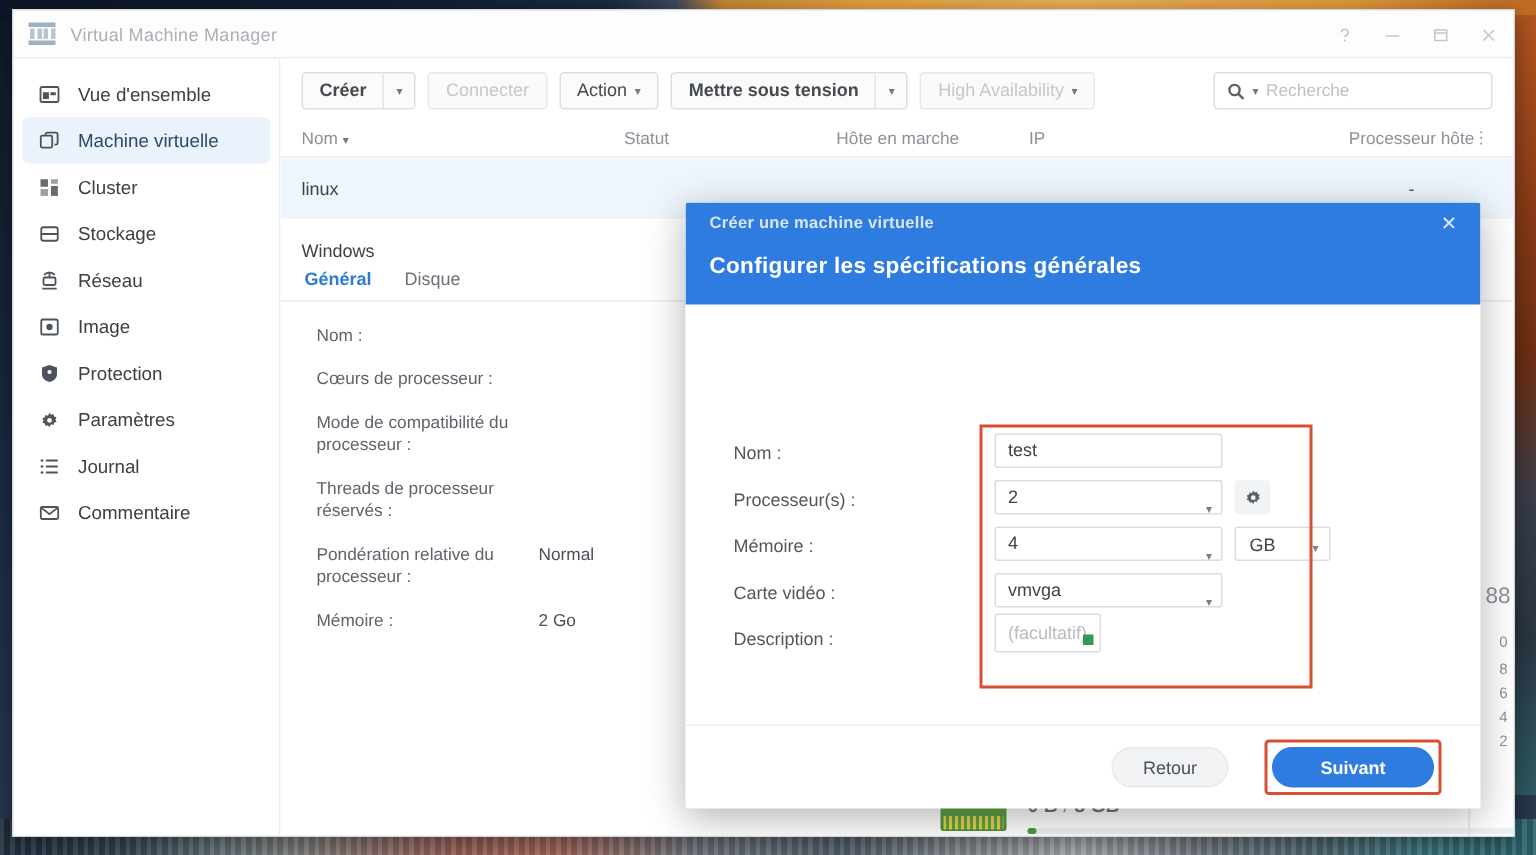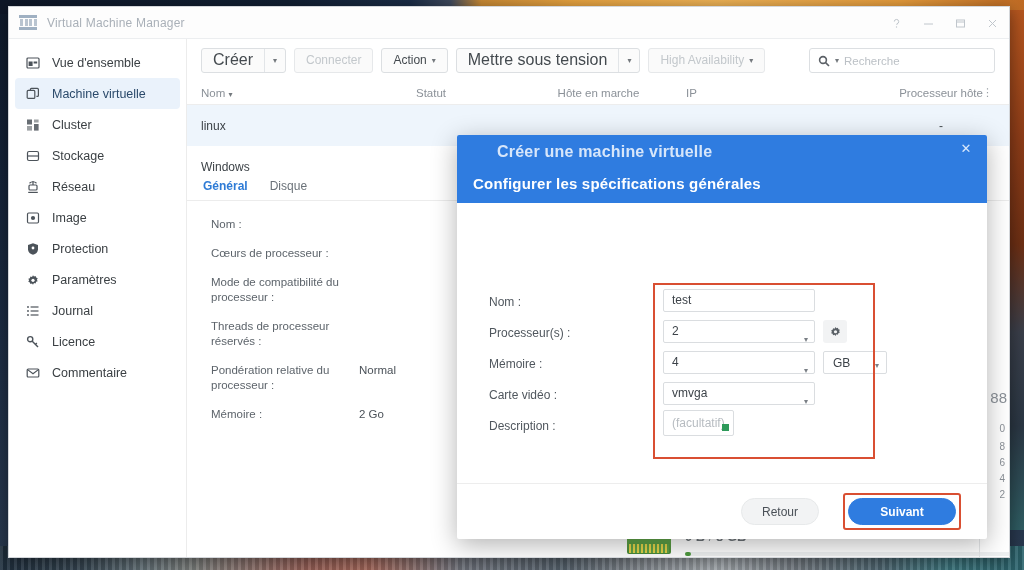--- a/index.html
+++ b/index.html
@@ -111,22 +111,22 @@
     background: #fbfbfb; border-radius: 3px; font-size: 12px;
     color: #444a4f; display: flex; align-items: center; gap: 5px;
     cursor: default; white-space: nowrap;
   }
   .tb-btn.disabled { color: #c3c8cc; background: #fafafa; border-color:#e6e8ea; }
   .tb-split {
     height: 25px; display: flex; border: 1px solid #dcdfe2; border-radius: 3px;
     overflow: hidden; background: #fbfbfb;
   }
   .tb-split .main {
-    padding: 0 11px; font-size: 16px; color: #444a4f;
-    display: flex; align-items: center; border-right: 1px solid #e2e5e8;
+    padding: 0 11px; font-size: 12px; color: #444a4f;
+    display: flex; align-items: center; border-right: 1px solid #e2e5e8; font-weight: bold;
   }
   .tb-split .arrow {
     width: 20px; display: flex; align-items: center; justify-content: center;
     font-size: 8px; color: #74797e;
   }
   .caret { font-size: 8px; color:#74797e; }
   .search-box {
     position: absolute; right: 14px; top: 9px; width: 186px; height: 25px;
     border: 1px solid #dcdfe2; border-radius: 3px; background: #fff;
     display: flex; align-items: center; padding: 0 8px; gap: 5px;
@@ -204,21 +204,21 @@
   
   .dialog {
     position: absolute; left: 270px; top: 96px; width: 530px; height: 404px;
     background: #fff; box-shadow: 0 6px 26px rgba(0,0,0,.30);
     border-radius: 2px; overflow: hidden; z-index: 40;
   }
   .dlg-head {
     height: 68px; background: #2f7ce0;
     padding: 8px 16px 0 16px; position: relative;
   }
-  .dlg-sub { font-size: 16px; color: #d7e6fa; font-weight: bold; letter-spacing:.2px;margin-left:24px;}
+  .dlg-sub { font-size: 11px; color: #d7e6fa; font-weight: bold; letter-spacing:.2px;}
   .dlg-title {
     margin-top: 14px; font-size: 15px; color: #ffffff; font-weight: bold;
     letter-spacing: .2px;
   }
   .dlg-close {
     position:absolute; right: 14px; top: 6px; color:#d9e8fb; font-size: 13px;
     width:14px; height:14px; display:flex; align-items:center; justify-content:center;
   }
   .dlg-body { position: relative; height: 336px; }
 
@@ -428,30 +428,20 @@
               <circle cx="2" cy="7" r=".9" fill="currentColor"></circle>
               <circle cx="2" cy="11" r=".9" fill="currentColor"></circle>
               <line x1="4.6" y1="3" x2="12.5" y2="3" stroke="currentColor" stroke-width="1.2"></line>
               <line x1="4.6" y1="7" x2="12.5" y2="7" stroke="currentColor" stroke-width="1.2"></line>
               <line x1="4.6" y1="11" x2="12.5" y2="11" stroke="currentColor" stroke-width="1.2"></line>
             </svg>
         </span>
         <span>Journal</span>
       </div>
 
-      <div class="side-item">
-        <span class="side-ico">
-          <svg width="14" height="14" viewBox="0 0 14 14">
-              <circle cx="4.2" cy="4.2" r="2.6" fill="none" stroke="currentColor" stroke-width="1.4"></circle>
-              <line x1="6" y1="6" x2="12" y2="12" stroke="currentColor" stroke-width="1.4"></line>
-              <line x1="9.4" y1="9.4" x2="10.8" y2="8" stroke="currentColor" stroke-width="1.4"></line>
-            </svg>
-        </span>
-        <span>Licence</span>
-      </div>
 
       <div class="side-item">
         <span class="side-ico">
           <svg width="14" height="14" viewBox="0 0 14 14">
               <rect x="1.2" y="3" width="11.6" height="8" rx="1" fill="none" stroke="currentColor" stroke-width="1.2"></rect>
               <path d="M1.6 3.6 7 7.8l5.4-4.2" fill="none" stroke="currentColor" stroke-width="1.2"></path>
             </svg>
         </span>
         <span>Commentaire</span>
       </div>

